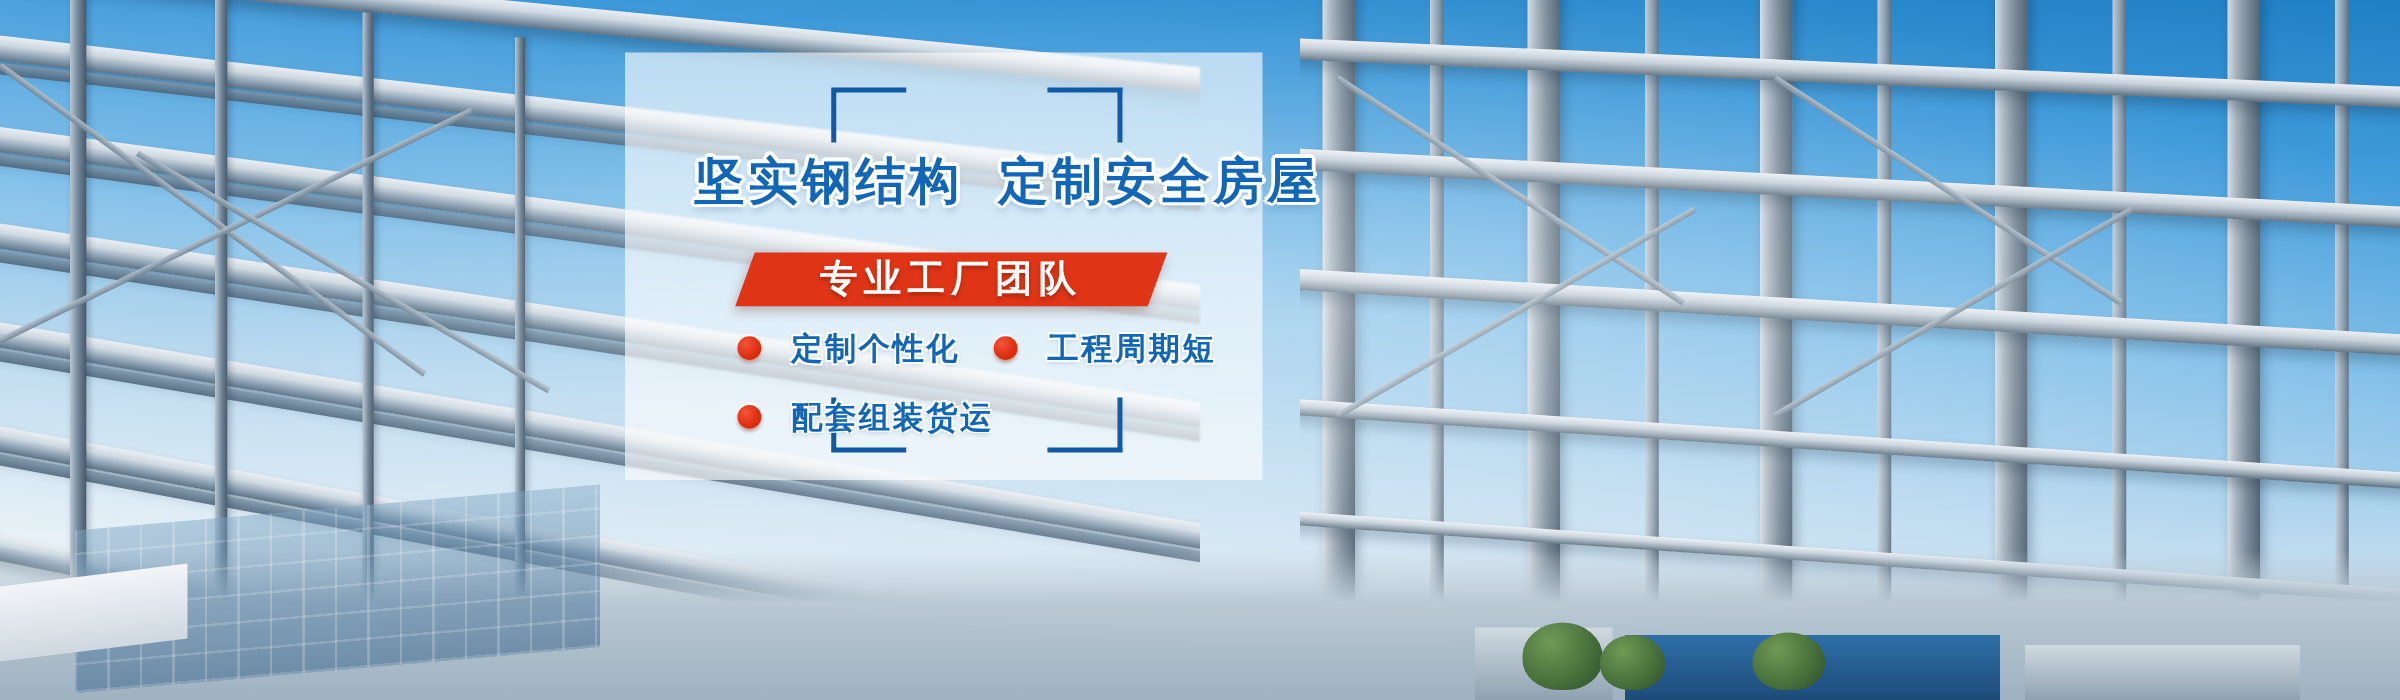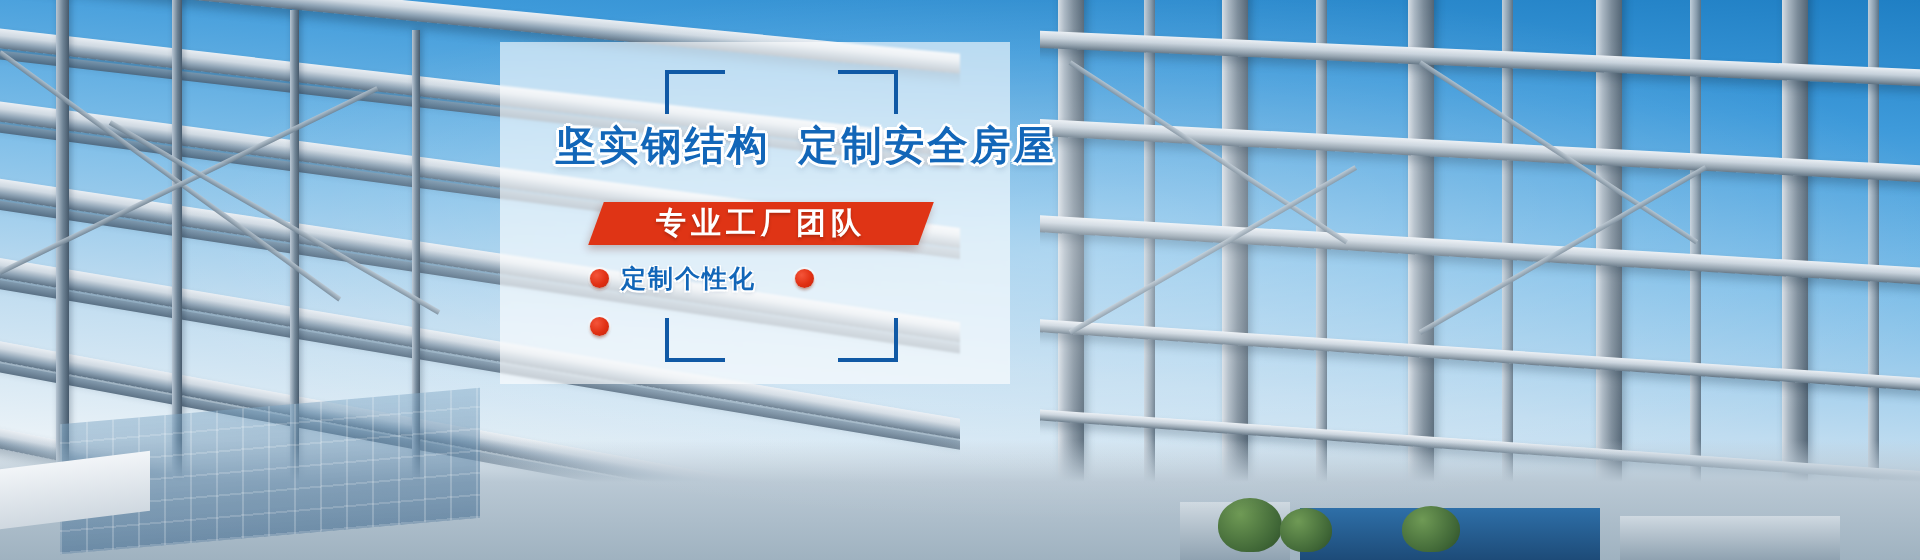--- a/index.html
+++ b/index.html
@@ -106,21 +106,21 @@
     display:grid;grid-template-columns:205px 205px;grid-row-gap:22px;
   }
   .bullet{display:flex;align-items:center;}
   .dot{
     width:19px;height:19px;border-radius:50%;
     background:radial-gradient(circle at 35% 32%,#f4553a 0%,#e02f12 55%,#c4240b 100%);
     box-shadow:0 2px 3px rgba(110,26,8,.45), 0 0 0 2px rgba(255,255,255,.55);
     flex:0 0 auto;
   }
   .btxt{
-    margin-left:12px;color:#1266b8;font-size:25px;font-weight:bold;letter-spacing:2px;
+    margin-left:24px;color:#1266b8;font-size:25px;font-weight:bold;letter-spacing:2px;
     text-shadow:
       -1.5px -1.5px 0 #fff, 1.5px -1.5px 0 #fff, -1.5px 1.5px 0 #fff, 1.5px 1.5px 0 #fff,
       0 2px 4px rgba(20,60,110,.25);
     white-space:nowrap;
   }
 </style>
 </head>
 <body>
 
 <div class="banner">
@@ -197,19 +197,21 @@
   <div class="redbar"></div>
   <div class="redbar-text">专业工厂团队</div>
 
   <div class="bullets">
     <div class="bullet">
       <span class="dot"></span>
       <span class="btxt">定制个性化</span>
     </div>
     <div class="bullet">
       <span class="dot"></span>
+      <span class="btxt">工程周期短</span>
     </div>
     <div class="bullet">
       <span class="dot"></span>
+      <span class="btxt">配套组装货运</span>
     </div>
   </div>
 
 </div>
 
 </body></html>

